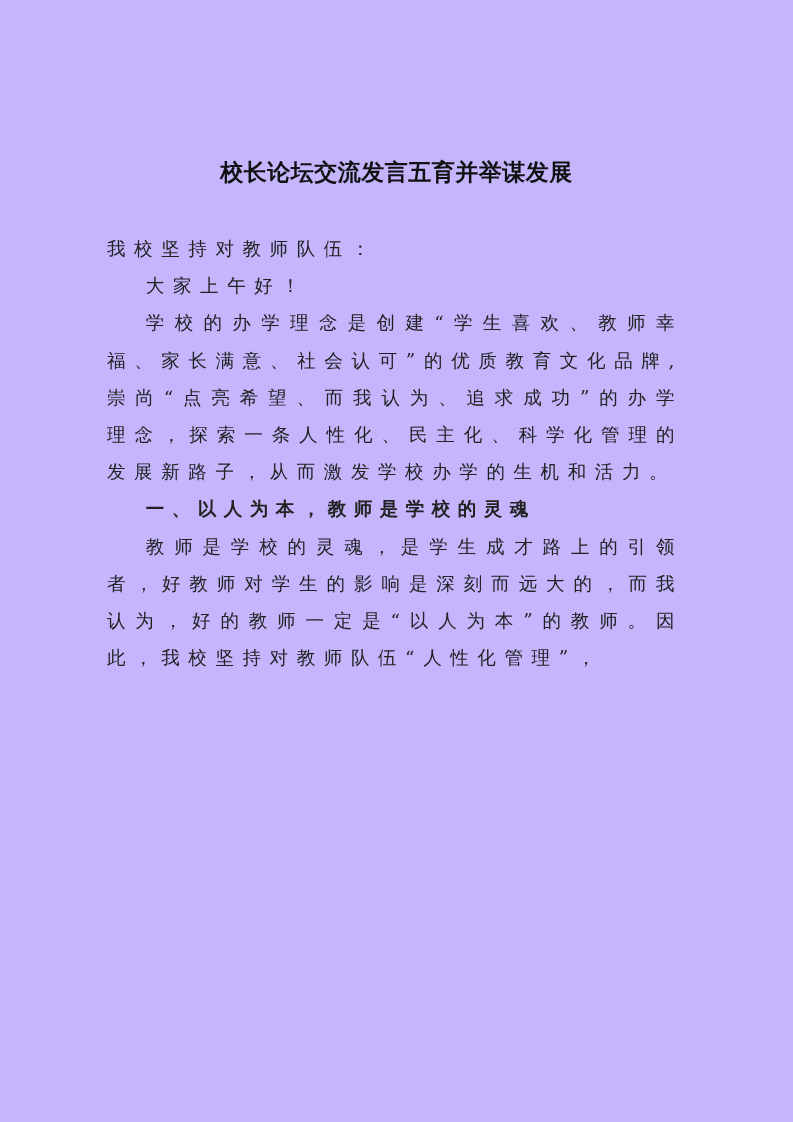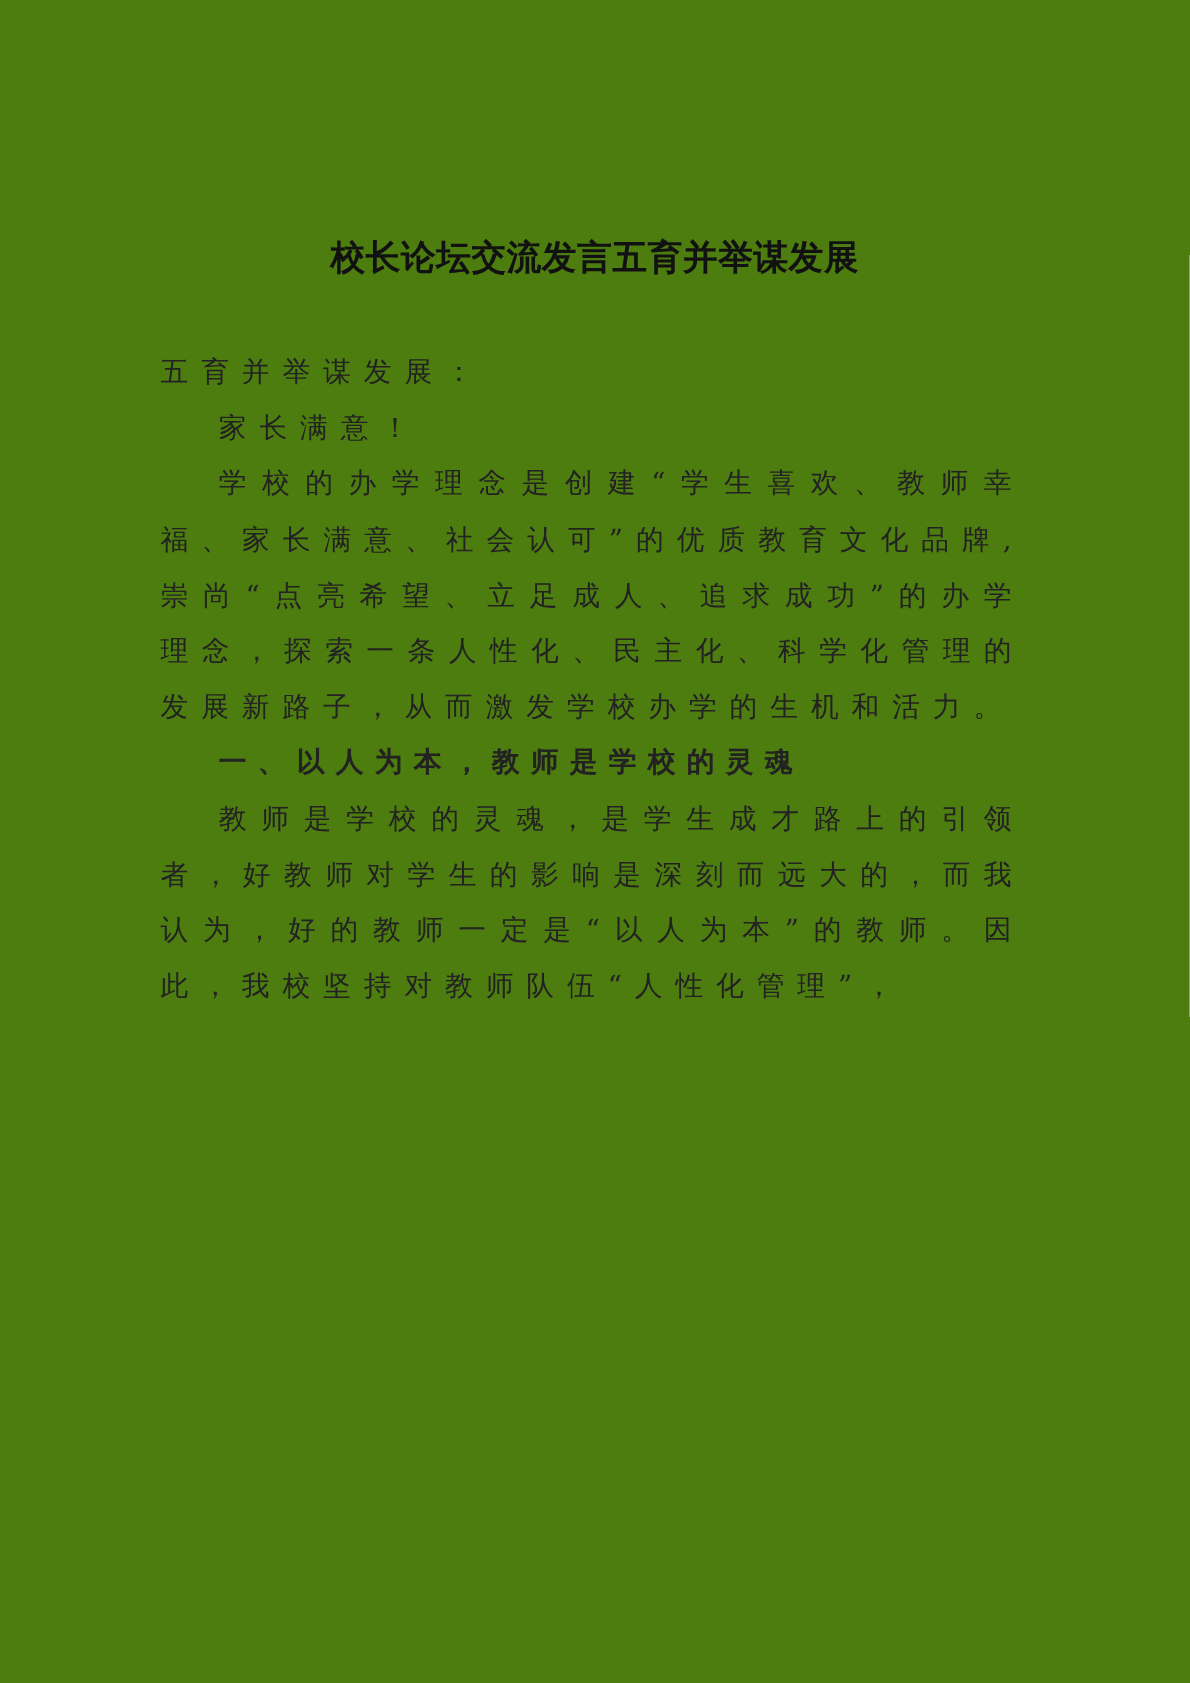--- a/index.html
+++ b/index.html
@@ -13,21 +13,21 @@
       position: relative;
       overflow: hidden;
       font-family: "DejaVu Serif", "Liberation Serif", serif;
       color: #1a1a1a;
     }
     .page {
       position: absolute;
       left: 0; top: 0;
       width: 793px;
       height: 1122px;
-      background: #4d7c0f;
+      background: #c4b5fd;
     }
     .title {
       position: absolute;
       top: 156px;
       left: 0;
       width: 793px;
       text-align: center;
       font-family: "DejaVu Sans", "Liberation Sans", sans-serif;
       font-weight: bold;
       font-size: 23px;
@@ -59,19 +59,19 @@
       letter-spacing: 7.5px;
     }
   </style>
 </head>
 <body>
 
 <div class="page">
   <div class="title">校长论坛交流发言五育并举谋发展</div>
 
   <div class="body-text">
-    <p>五育并举谋发展：</p>
-    <p class="indent">家长满意！</p>
-    <p class="indent">学校的办学理念是创建“学生喜欢、教师幸福、家长满意、社会认可”的优质教育文化品牌,崇尚“点亮希望、立足成人、追求成功”的办学理念，探索一条人性化、民主化、科学化管理的发展新路子，从而激发学校办学的生机和活力。</p>
+    <p>我校坚持对教师队伍：</p>
+    <p class="indent">大家上午好！</p>
+    <p class="indent">学校的办学理念是创建“学生喜欢、教师幸福、家长满意、社会认可”的优质教育文化品牌,崇尚“点亮希望、而我认为、追求成功”的办学理念，探索一条人性化、民主化、科学化管理的发展新路子，从而激发学校办学的生机和活力。</p>
     <p class="indent heading">一、以人为本，教师是学校的灵魂</p>
     <p class="indent">教师是学校的灵魂，是学生成才路上的引领者，好教师对学生的影响是深刻而远大的，而我认为，好的教师一定是“以人为本”的教师。因此，我校坚持对教师队伍“人性化管理”，</p>
   </div>
 </div>
 
 </body></html>

